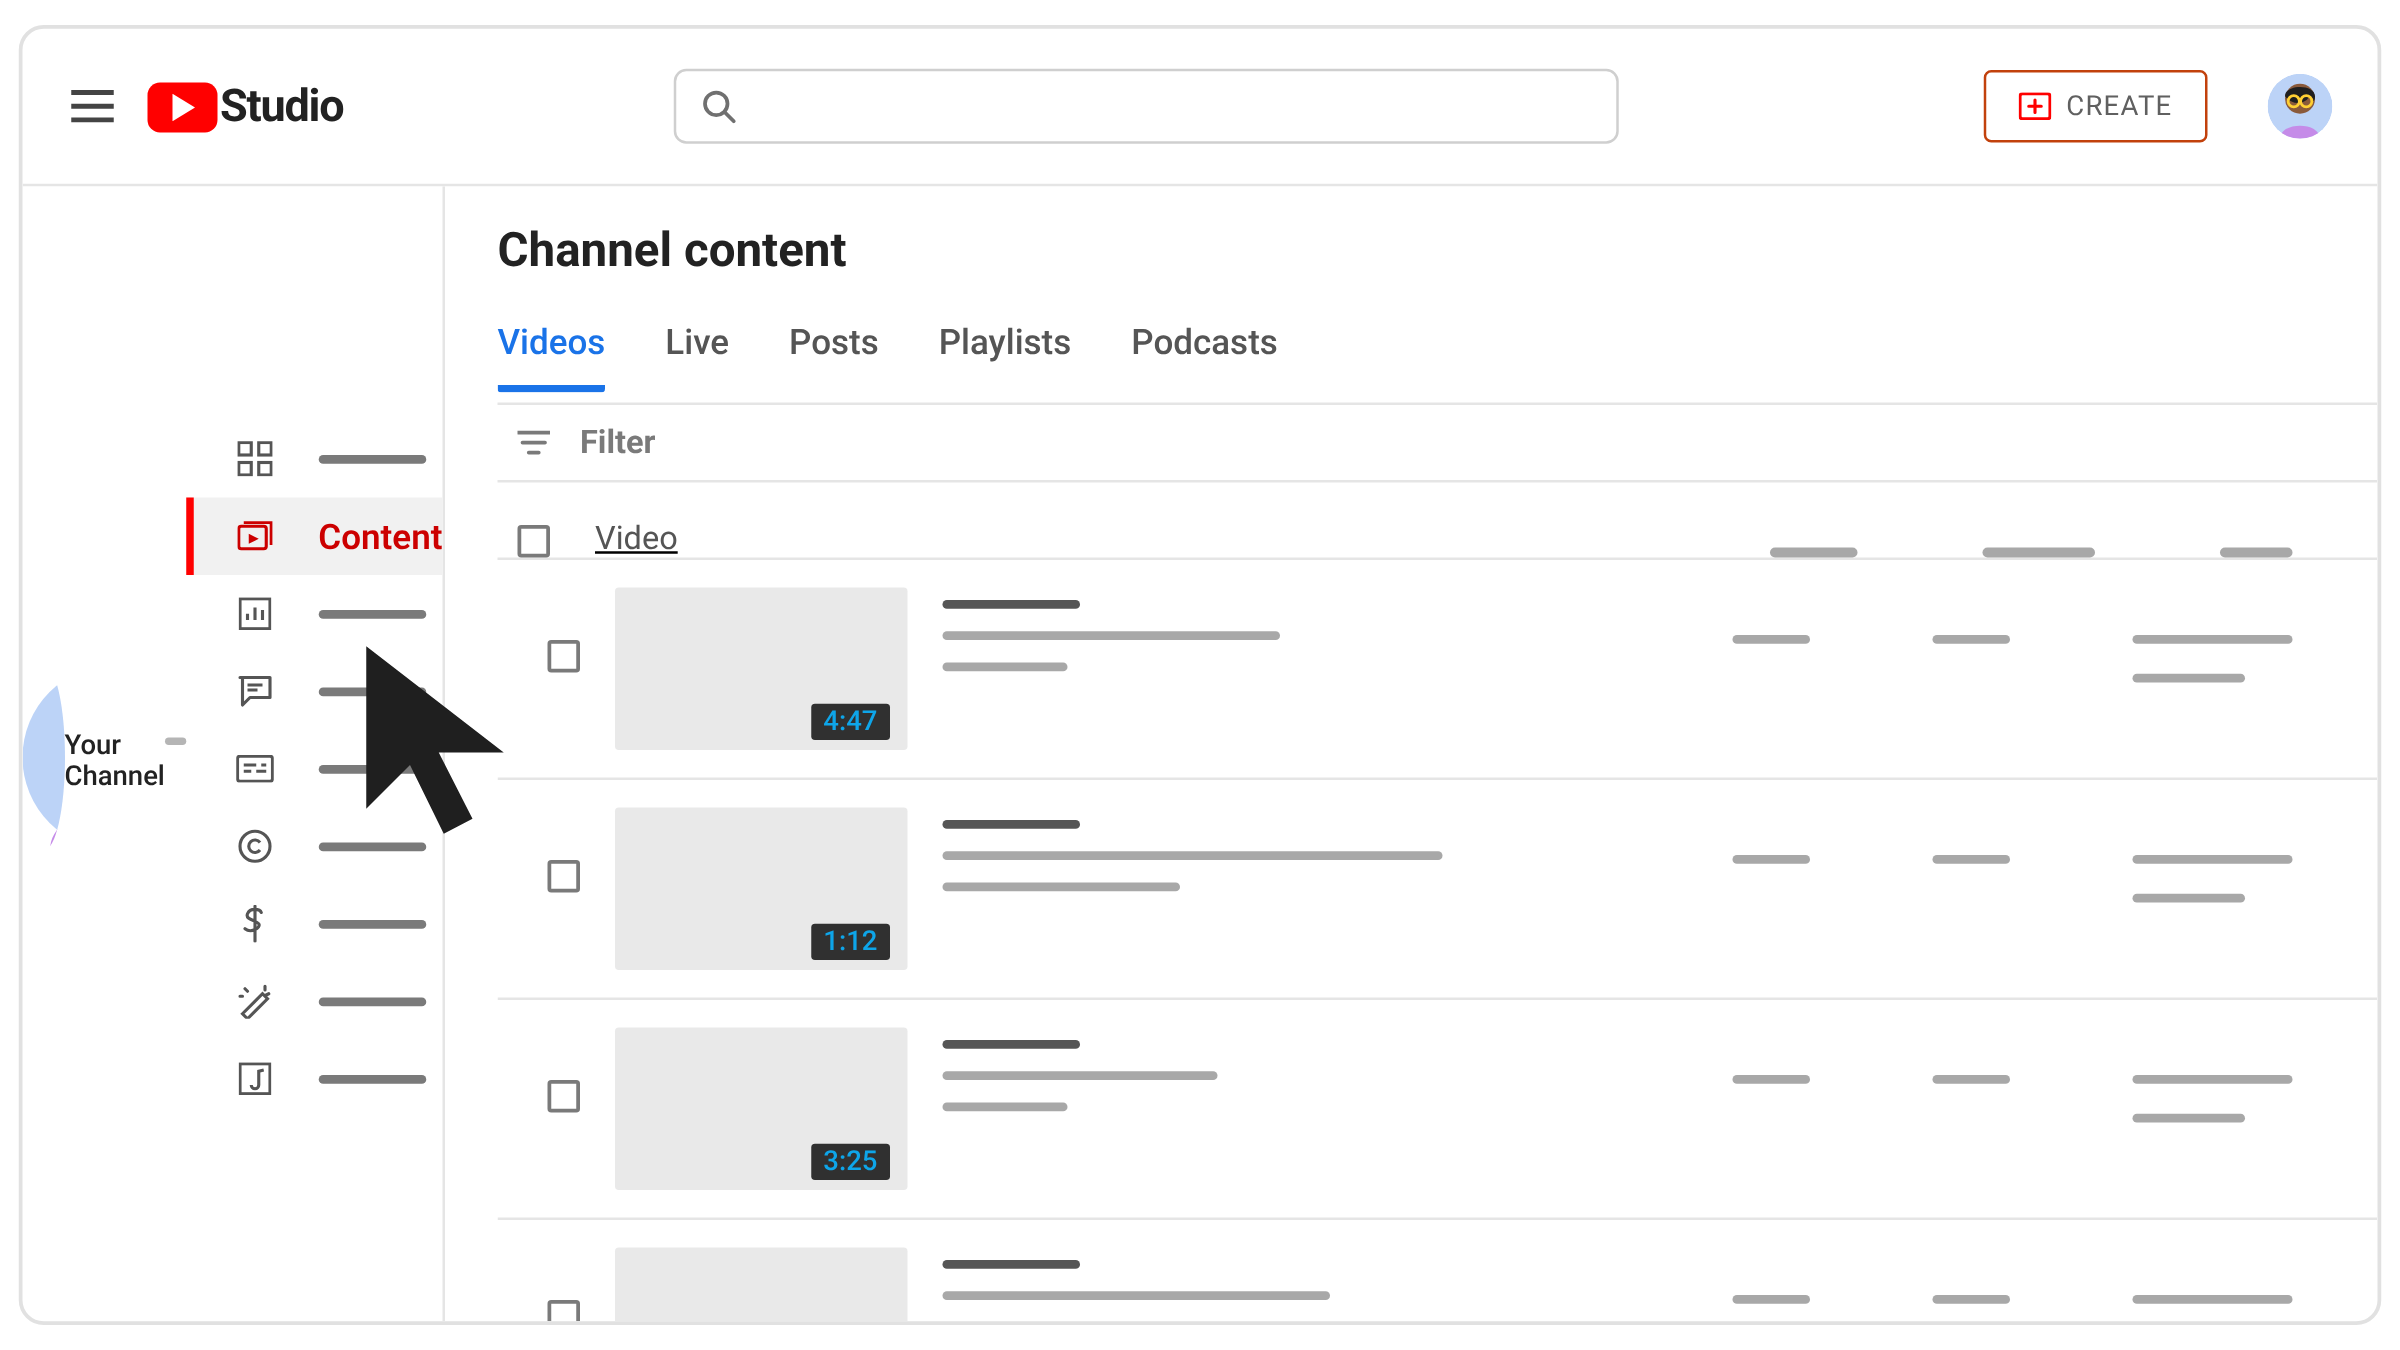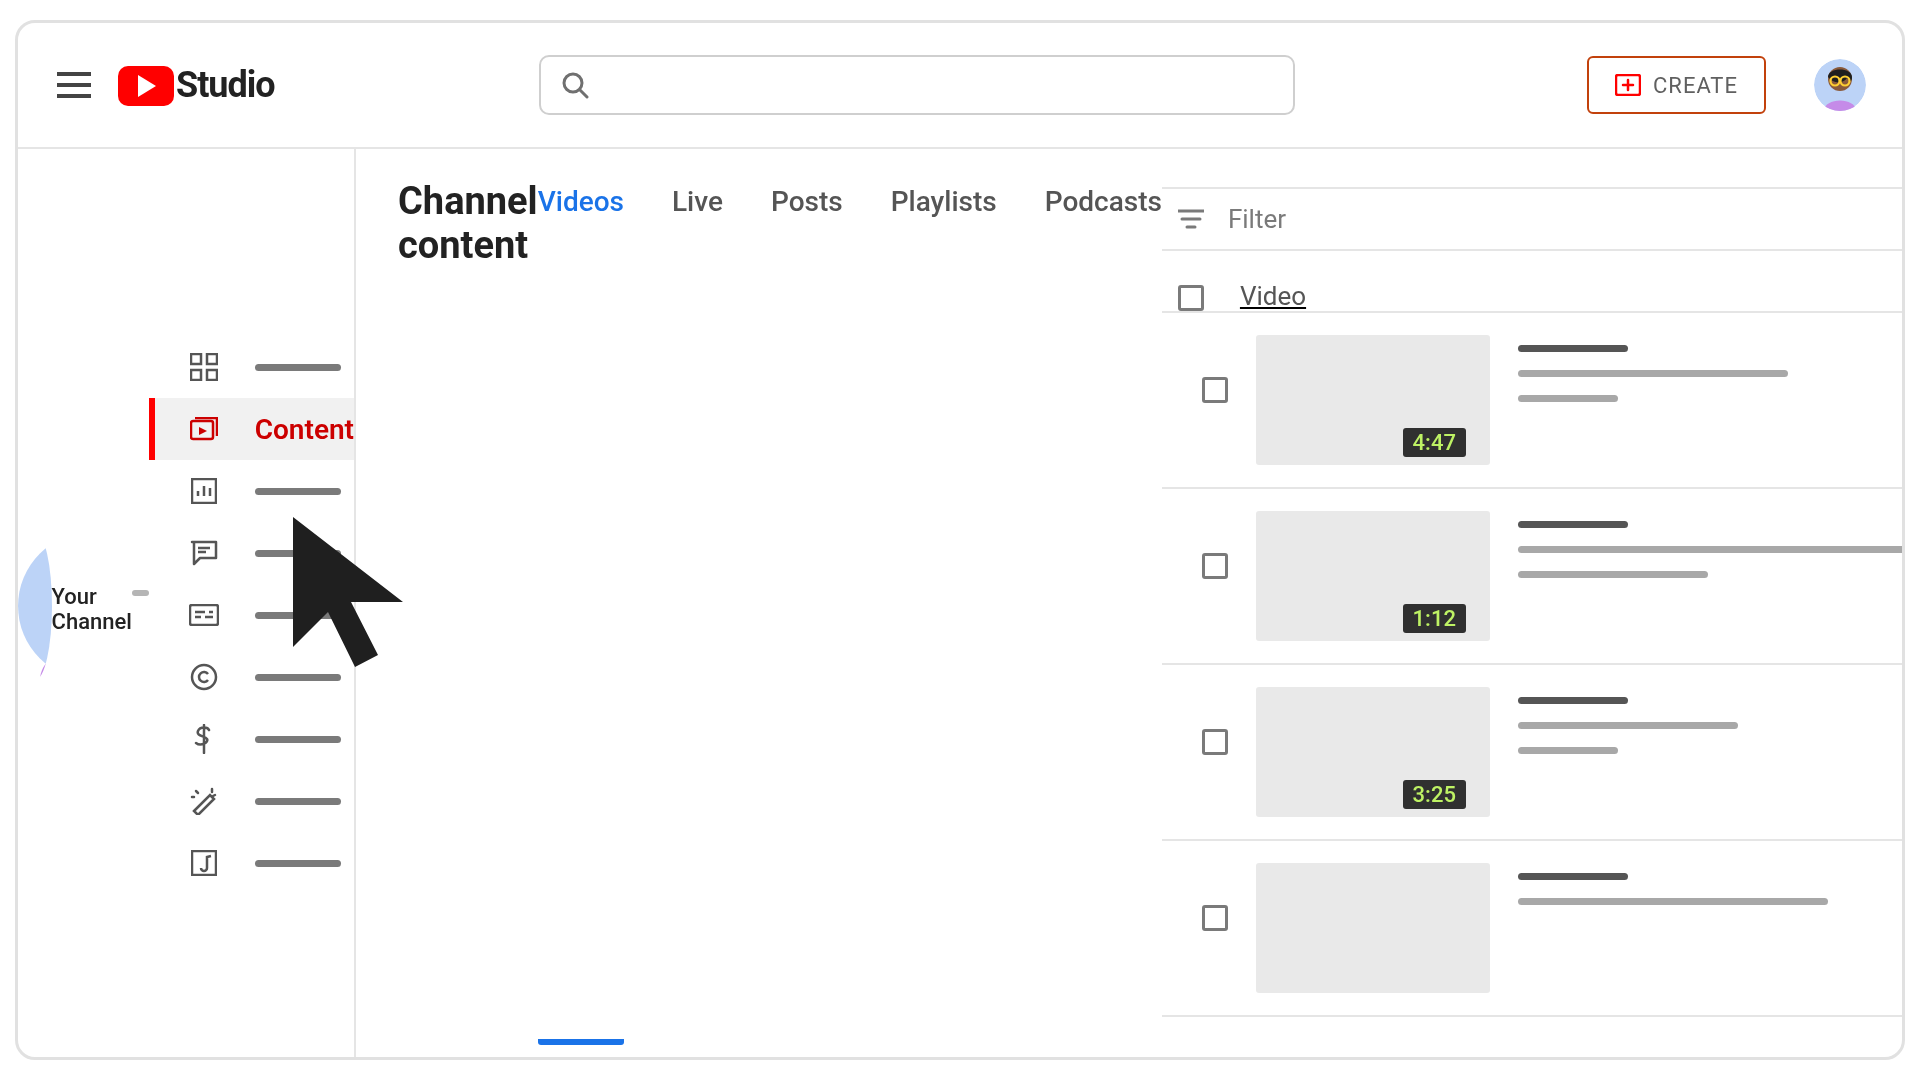--- a/index.html
+++ b/index.html
@@ -107,32 +107,32 @@
   .nav-item .label-bar {
     width: 86px; height: 7px; background: #7a7a7a; border-radius: 4px;
   }
   .nav-item.active .label-text {
     color: #cc0000; font-size: 28px; font-weight: 600;
   }
   .main {
     flex: 1;
     padding: 30px 0 12px 42px;
     overflow: hidden;
-    display: flex; 
+    display: flex; flex-direction: column;
   }
   .page-title { font-size: 38px; font-weight: 700; color:#222; margin-bottom: 28px;}
   .tabs { display:flex; gap: 48px; font-size: 28px; color:#555; margin-bottom: 0; }
   .tab { padding: 6px 0 18px; cursor:pointer; font-weight: 500;}
   .tab.active { color: #1a73e8; border-bottom: 6px solid #1a73e8; border-radius: 3px;}
   .content-area { border-top: 2px solid #e5e5e5; margin-top: 8px; display:flex; flex-direction:column;}
   .filter-row {
     height: 62px; display:flex; align-items:center; gap: 24px; padding-left: 16px;
     border-bottom: 2px solid #e5e5e5;
   }
-  .filter-label { font-size: 26px; color: #7a7a7a; }
+  .filter-label { font-size: 26px; color: #7a7a7a; font-weight: bold; }
   .header-row {
     height: 62px; display:flex; align-items:flex-end; padding-left: 16px;
     border-bottom: 2px solid #e5e5e5;
     gap: 28px;
     text-decoration: underline;
   }
   .chk {
     width: 26px; height: 26px; border: 3px solid #7a7a7a; border-radius: 3px;
     flex-shrink: 0; cursor:pointer;
   }
@@ -146,22 +146,22 @@
     border-bottom: 2px solid #e5e5e5;
     padding: 22px 68px 22px 40px;
     gap: 28px;
   }
   .row .chk { margin-top: 42px;}
   .thumb {
     width: 234px; height: 130px; background: #e9e9e9; border-radius: 3px;
     position: relative; flex-shrink:0;
   }
   .dur {
-    position:absolute; right: 24px; bottom: 8px;
-    background: #303030; color: #bef264;
+    position:absolute; right: 14px; bottom: 8px;
+    background: #303030; color: #0ea5e9;
     font-size: 22px; padding: 2px 10px; border-radius: 3px;
     font-weight: 500;
   }
   .vinfo { display:flex; flex-direction:column; gap: 18px; padding-top: 10px;}
   .tbar { height: 7px; border-radius: 4px; background: #555;}
   .tbar.lt { background:#a8a8a8;}
   .row .rightcols { margin-left:auto; display:flex; gap: 98px; align-items: flex-start; padding-top: 38px;}
   .row .rightcols .col { display:flex; flex-direction:column; gap: 24px;}
   .row .rbar { height: 7px; border-radius:4px; background:#a8a8a8;}
   .cursor-overlay {

